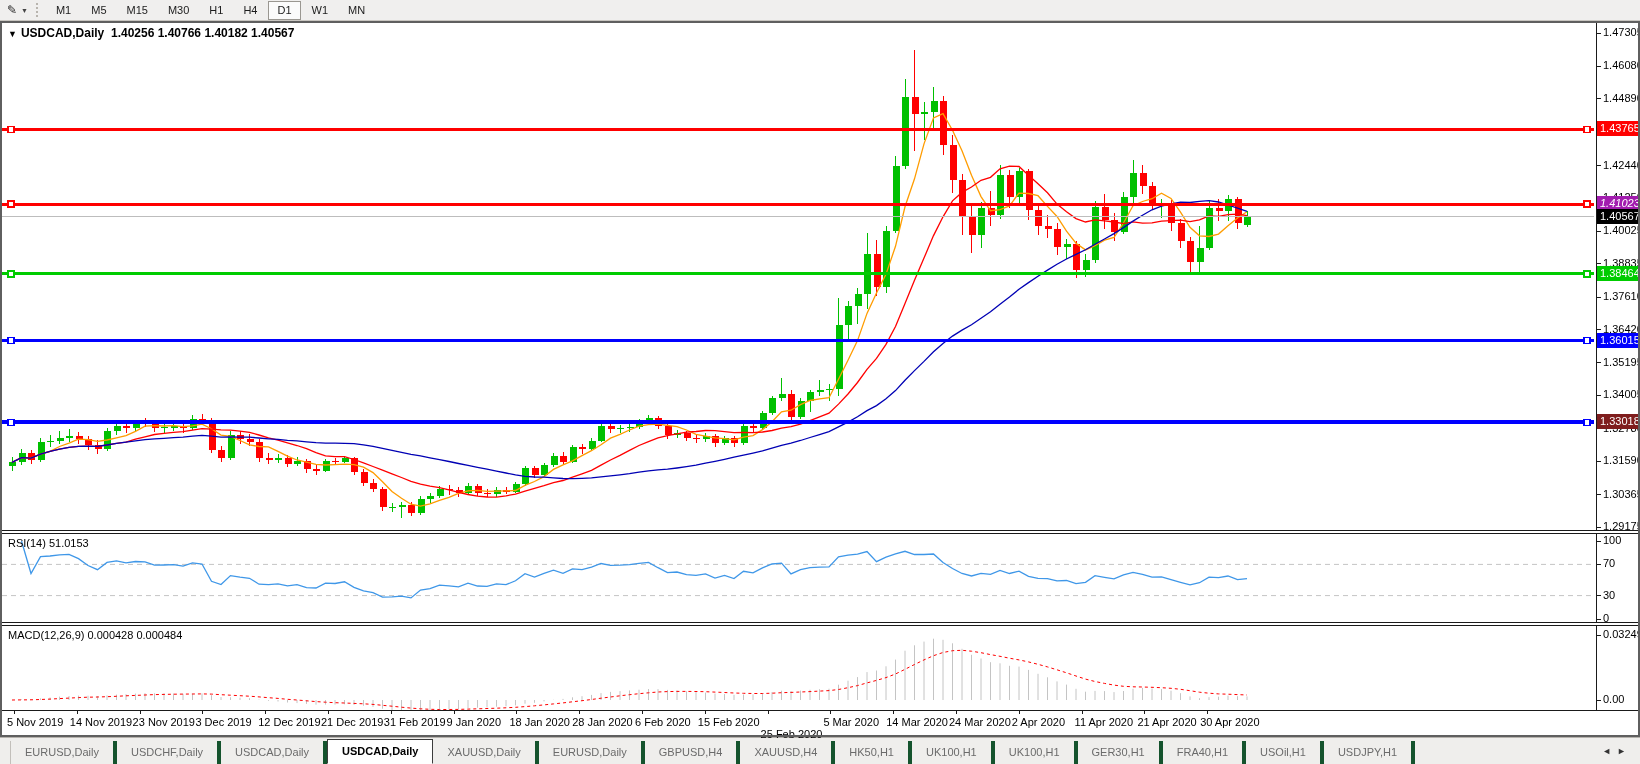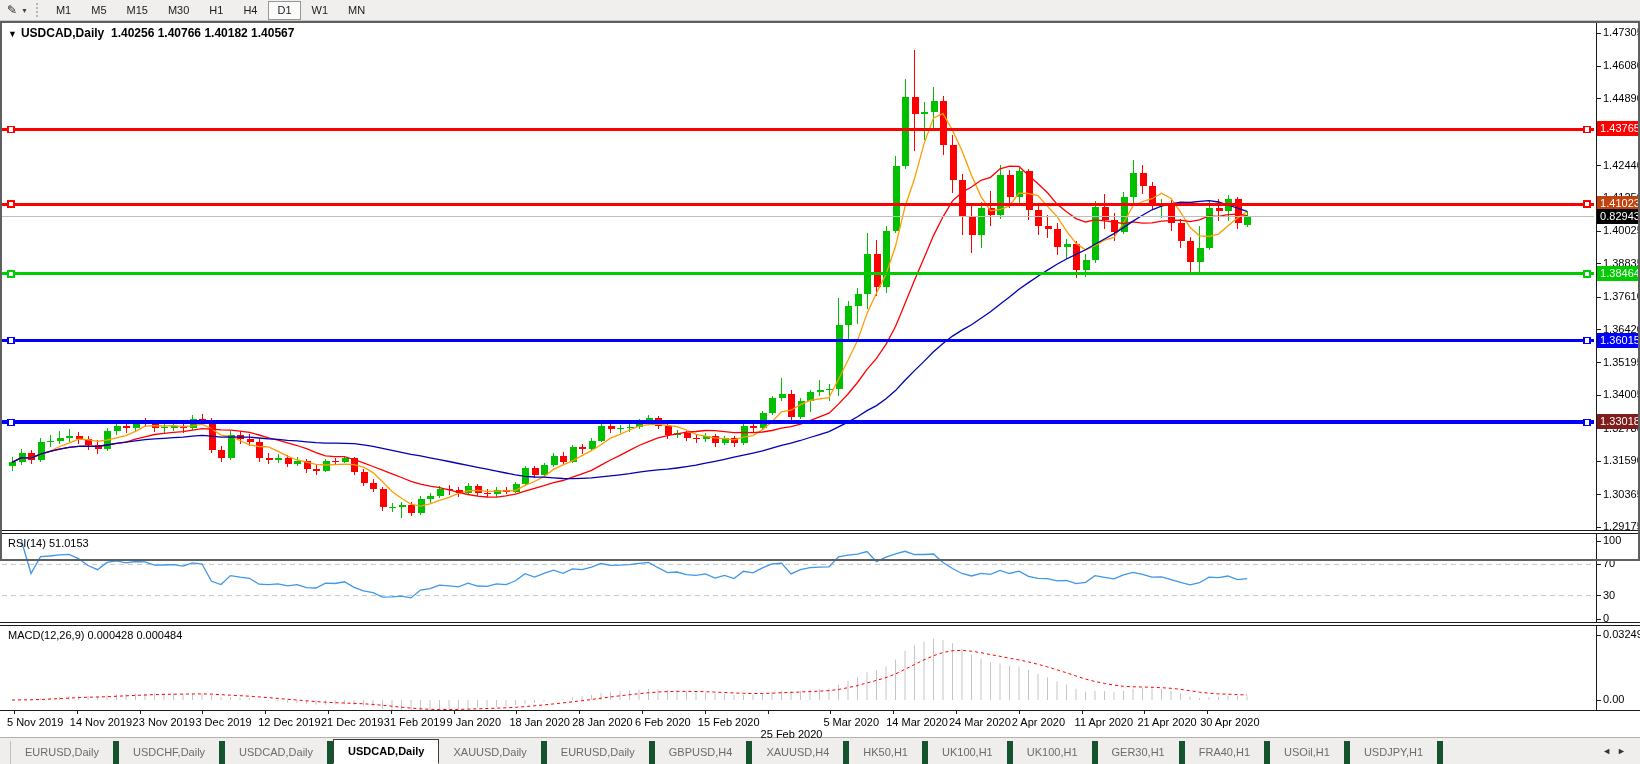--- a/index.html
+++ b/index.html
@@ -10,21 +10,21 @@
   .toolbar{position:absolute;top:0;left:0;width:1640px;height:21px;background:#f0efee;
            border-bottom:1px solid #c9c6c1;display:flex;align-items:center;padding-left:4px;}
   .tool-icon{width:16px;height:16px;display:inline-flex;align-items:center;justify-content:center;
              font-size:12px;color:#222;cursor:pointer;}
   .dd-arrow{font-size:7px;color:#444;margin:0 4px 0 1px;cursor:pointer;}
   .grip{height:14px;border-left:2px dotted #b8b4ae;margin:0 8px 0 4px;}
   .tf-btn{display:inline-block;padding:2px 8px;margin:0 1px;color:#1c1c1c;cursor:pointer;
           border:1px solid transparent;line-height:13px;}
   .tf-btn.active{background:#fbfbfb;border:1px solid #9a9791;}
   
-  .chart-frame{position:absolute;top:21px;left:0;width:1640px;height:540px;background:#fff;text-align:center;}
+  .chart-frame{position:absolute;top:21px;left:0;width:1640px;height:716px;background:#fff;}
   .frame-border{position:absolute;inset:0;border:2px solid #5f5f5f;pointer-events:none;z-index:60;}
   .chart-svg{position:absolute;left:2px;}
   #mainChart{top:2px;}
   #rsiChart{top:513px;}
   #macdChart{top:605px;}
   .panel-sep{position:absolute;left:0;width:1640px;height:4px;background:#fff;
              border-top:1px solid #1a1a1a;border-bottom:1px solid #1a1a1a;z-index:5;}
   #sep1{top:509px;} #sep2{top:601px;}
   .vaxis{position:absolute;left:1596px;top:2px;height:687px;width:0;border-left:1px solid #1a1a1a;z-index:4;}
   .date-axis{position:absolute;left:0;top:689px;width:1640px;height:27px;border-top:1px solid #1a1a1a;background:#fff;z-index:4;}
@@ -35,21 +35,21 @@
   .price-badge{position:absolute;left:1597px;width:43px;height:15px;line-height:15px;color:#fff;
                padding-left:3px;z-index:10;}
   .chart-title{position:absolute;left:8px;top:5px;font-size:12px;font-weight:bold;color:#000;z-index:20;}
   .chart-title .tri{font-size:9px;margin-right:4px;}
   .ind-label{position:absolute;left:8px;font-size:11px;color:#000;z-index:20;}
   #rsiLabel{top:516px;} #macdLabel{top:608px;}
   
   .tabbar{position:absolute;left:0;top:737px;width:1640px;height:27px;background:#efeeec;
           border-top:1px solid #b5b2ad;display:flex;align-items:flex-end;padding-left:10px;}
   .tab{padding:5px 14px 6px 14px;color:#6b6b6b;white-space:nowrap;cursor:pointer;
-       border-right:6px solid #14532d;margin-bottom:0;}
+       border-right:4px solid #14532d;margin-bottom:0;}
   .tab:first-child{border-left:1px solid #c2bfba;}
   .tab.active{background:#fff;color:#000;font-weight:bold;border:1px solid #3c3c3c;border-bottom:1px solid #fff;}
   .tab-scroll{position:absolute;right:8px;top:8px;font-size:9px;color:#333;letter-spacing:6px;cursor:pointer;}
 </style>
 </head>
 <body>
 
 <div class="app">
 
   <div class="toolbar">
@@ -376,25 +376,25 @@
         <div class="tick-label" style="top: 367.425px;">1.34005</div>
         <div class="tick-mark" style="top: 407.306px;"></div>
         <div class="tick-label" style="top: 400.806px;">1.32780</div>
         <div class="tick-mark" style="top: 439.734px;"></div>
         <div class="tick-label" style="top: 433.234px;">1.31590</div>
         <div class="tick-mark" style="top: 473.115px;"></div>
         <div class="tick-label" style="top: 466.615px;">1.30365</div>
         <div class="tick-mark" style="top: 505.543px;"></div>
         <div class="tick-label" style="top: 499.043px;">1.29175</div>
         <div class="price-badge" style="top: 100.465px; background: rgb(255, 0, 0);">1.43765</div>
-        <div class="price-badge" style="top: 175.184px; background: #c2410c;">1.41023</div>
+        <div class="price-badge" style="top: 175.184px; background: #a21caf; font-style: italic;">1.41023</div>
         <div class="price-badge" style="top: 244.917px; background: rgb(0, 204, 0);">1.38464</div>
         <div class="price-badge" style="top: 311.652px; background: rgb(0, 0, 255);">1.36015</div>
         <div class="price-badge" style="top: 393.321px; background: #7f1d1d;">1.33018</div>
-        <div class="price-badge" style="top: 187.611px; background: rgb(0, 0, 0);">0.82943</div>
+        <div class="price-badge" style="top: 187.611px; background: rgb(0, 0, 0);">1.40567</div>
         <div class="tick-mark" style="top: 519.5px;"></div>
         <div class="tick-label" style="top: 513px;">100</div>
         <div class="tick-mark" style="top: 542.9px;"></div>
         <div class="tick-label" style="top: 536.4px;">70</div>
         <div class="tick-mark" style="top: 574.1px;"></div>
         <div class="tick-label" style="top: 567.6px;">30</div>
         <div class="tick-mark" style="top: 597.5px;"></div>
         <div class="tick-label" style="top: 591px;">0</div>
         <div class="tick-mark" style="top: 613.514px;"></div>
         <div class="tick-label" style="top: 607.014px;">0.032493</div>

